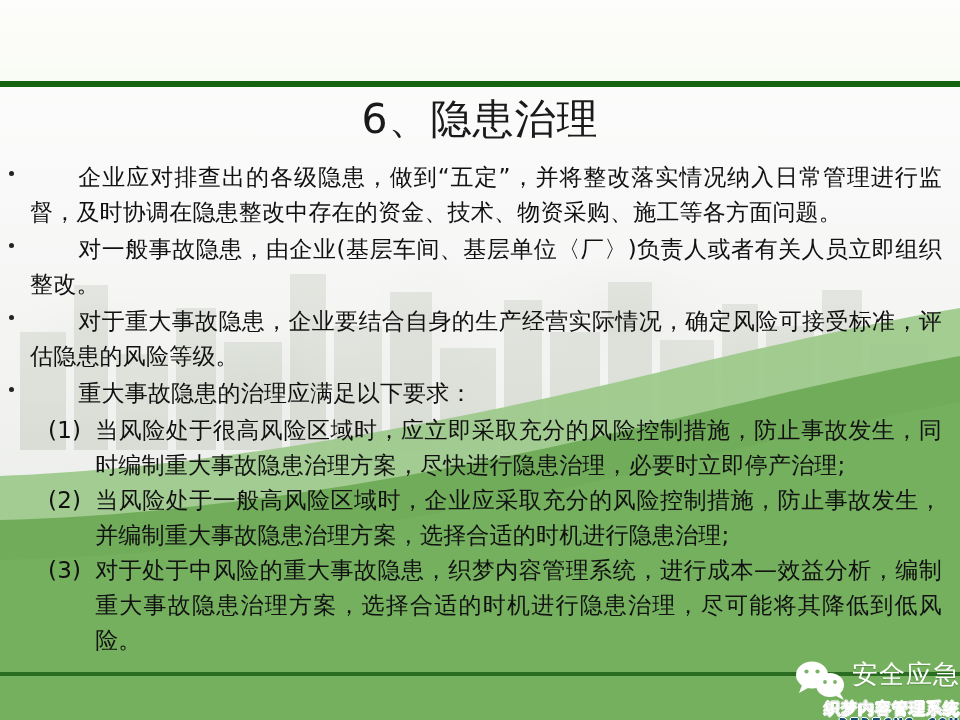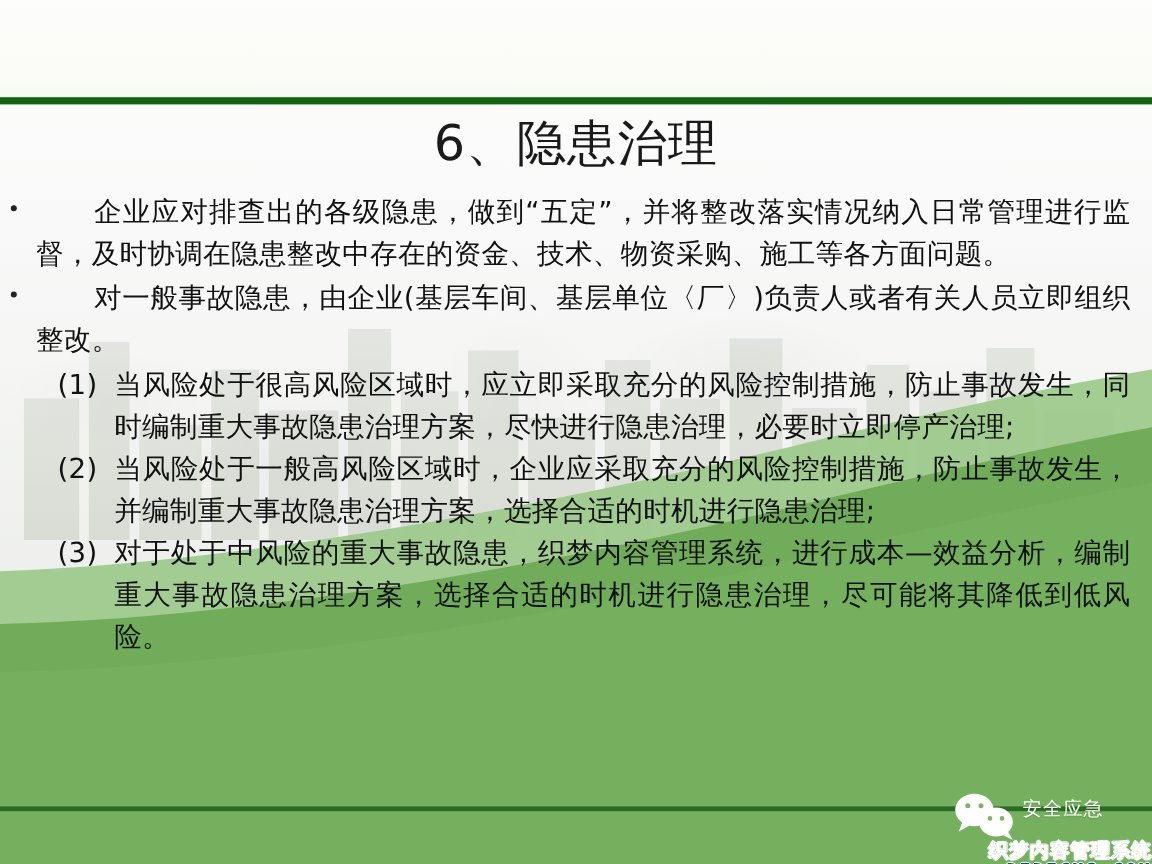--- a/index.html
+++ b/index.html
@@ -111,21 +111,21 @@
     font-family:"DejaVu Sans","Liberation Sans",sans-serif;
   }
 
   
   .wechat-logo {
     position:absolute; left:795px; top:660px;
     width:52px; height:42px;
   }
   .logo-caption {
     position:absolute; left:852px; top:659px;
-    font-size:16px; line-height:30px;
+    font-size:26px; line-height:30px;
     color:#ffffff;
     letter-spacing:1px;
     text-shadow:0 1px 1px rgba(0,0,0,.18);
     white-space:nowrap;
   }
 
   
   .watermark {
     position:absolute; left:684px; top:700px;
     width:276px; text-align:right;
@@ -192,21 +192,29 @@
     <div class="blk">
       <span class="dot"></span>
       <p>企业应对排查出的各级隐患，做到“五定”，并将整改落实情况纳入日常管理进行监督，及时协调在隐患整改中存在的资金、技术、物资采购、施工等各方面问题。</p>
     </div>
 
     <div class="blk">
       <span class="dot"></span>
       <p>对一般事故隐患，由企业(基层车间、基层单位〈厂〉)负责人或者有关人员立即组织整改。</p>
     </div>
 
-
+    <div class="blk">
+      <span class="dot"></span>
+      <p>对于重大事故隐患，企业要结合自身的生产经营实际情况，确定风险可接受标准，评估隐患的风险等级。</p>
+    </div>
+
+    <div class="blk">
+      <span class="dot"></span>
+      <p>重大事故隐患的治理应满足以下要求：</p>
+    </div>
 
     <div class="num-list">
       <div class="num-item">
         <span class="num">(1)</span>
         <span>当风险处于很高风险区域时，应立即采取充分的风险控制措施，防止事故发生，同时编制重大事故隐患治理方案，尽快进行隐患治理，必要时立即停产治理;</span>
       </div>
       <div class="num-item">
         <span class="num">(2)</span>
         <span>当风险处于一般高风险区域时，企业应采取充分的风险控制措施，防止事故发生，并编制重大事故隐患治理方案，选择合适的时机进行隐患治理;</span>
       </div>

